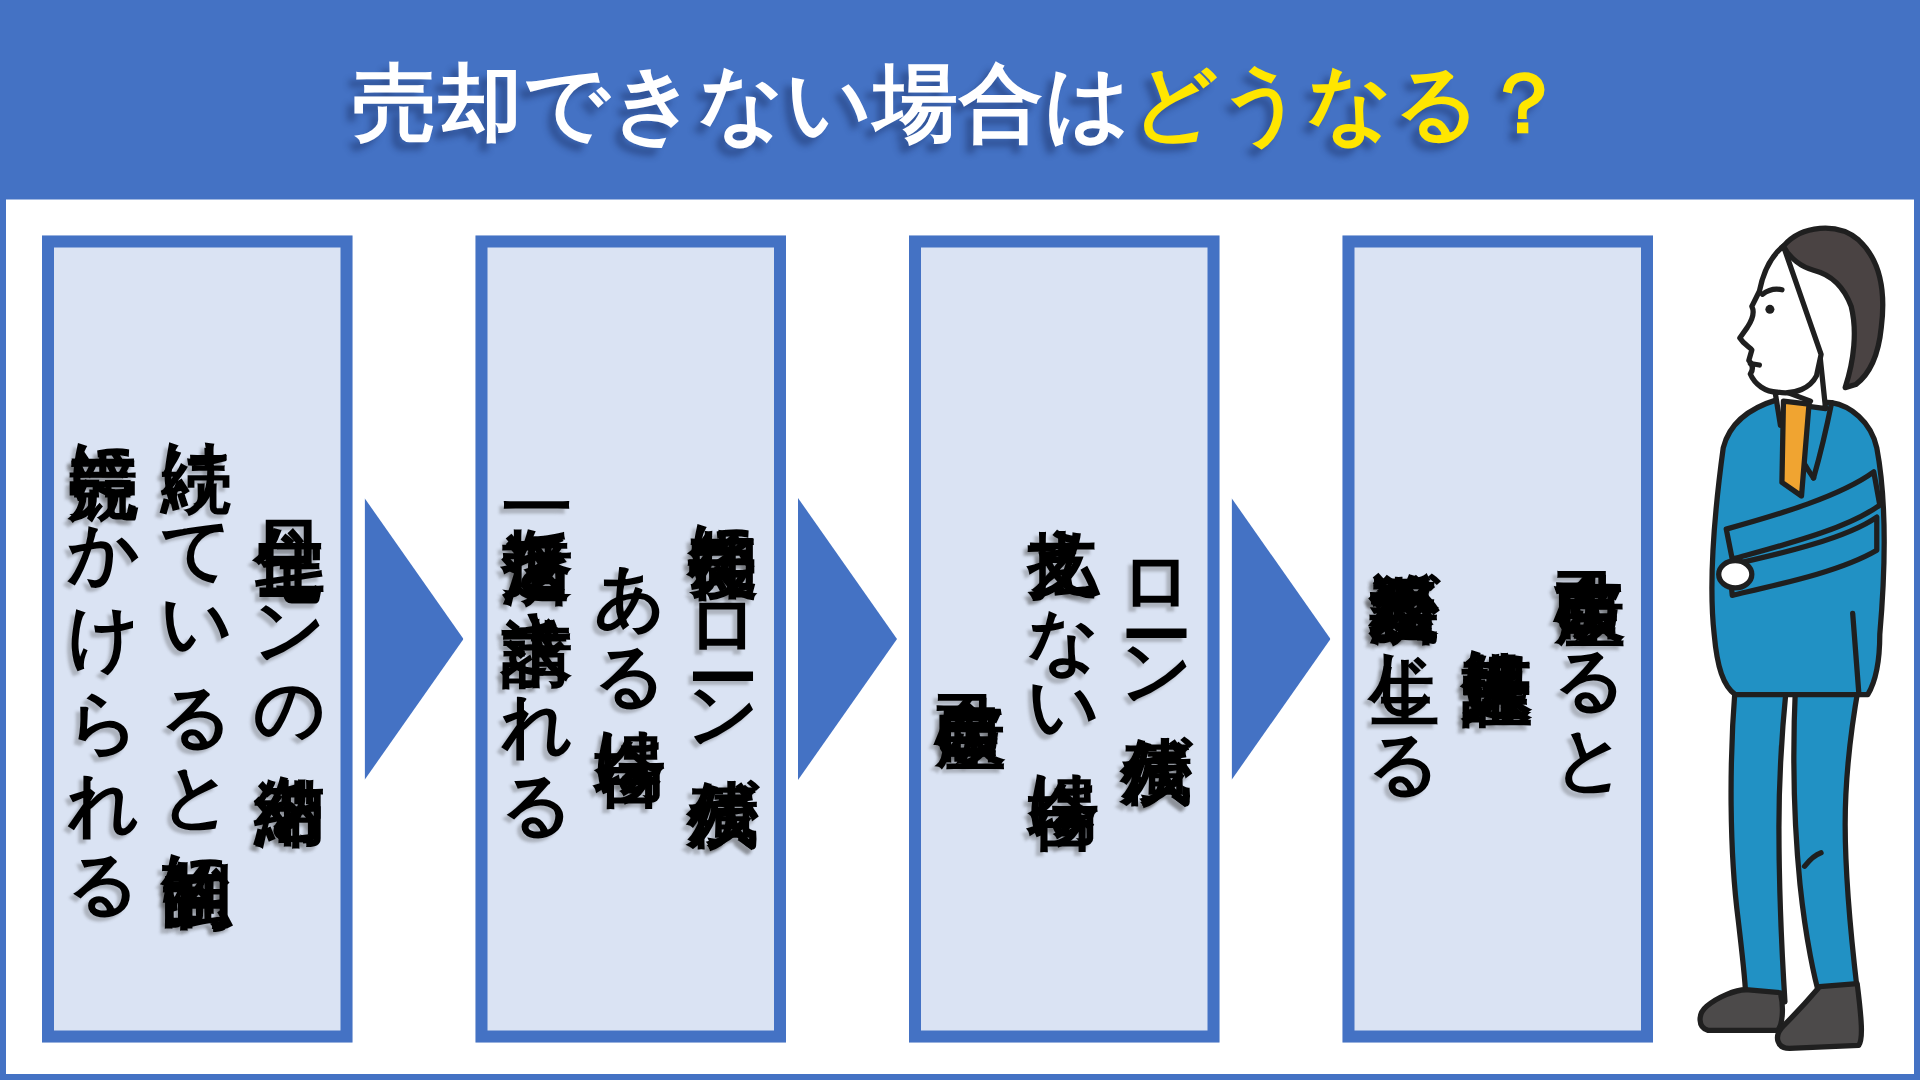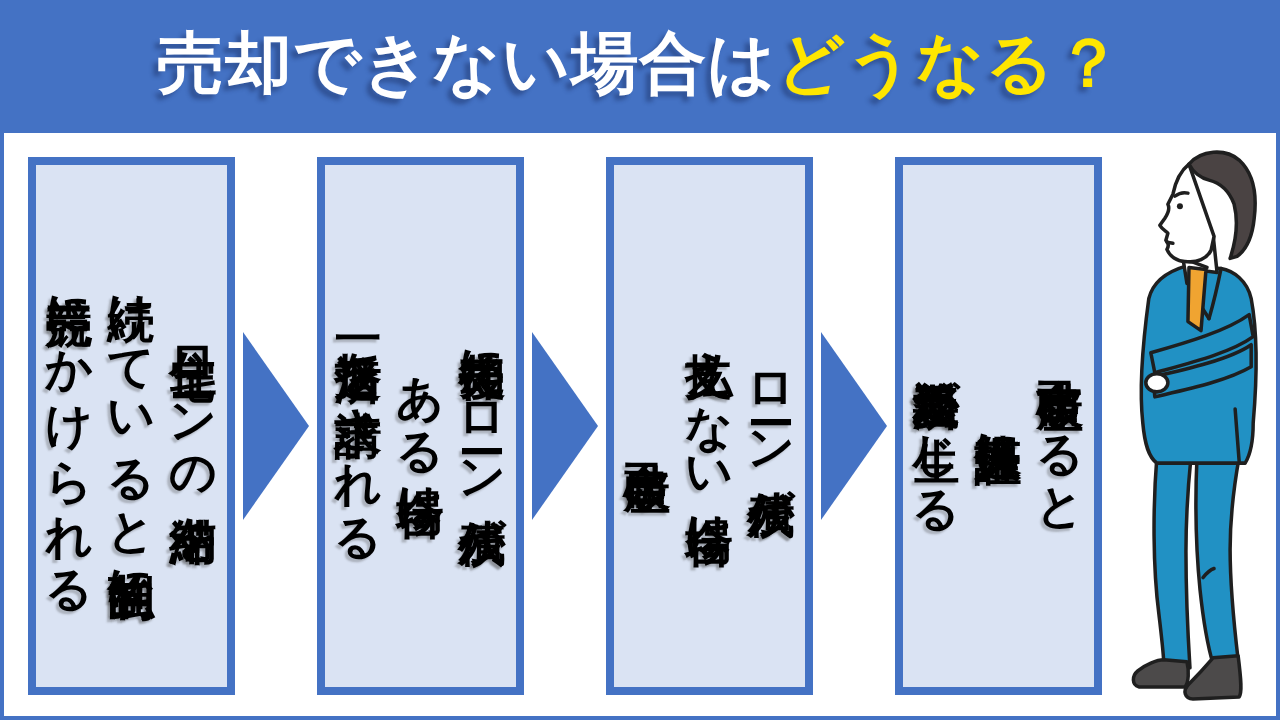--- a/index.html
+++ b/index.html
@@ -23,29 +23,28 @@
     z-index:50;
   }
   
   .header-band{
     position:absolute;top:0;left:0;width:1280px;height:133px;
     background:var(--header-bg);
     display:flex;align-items:center;justify-content:center;
     z-index:10;
   }
   .page-title{
-    font-size:67px;
+    font-size:56px;
     font-weight:900;
     letter-spacing:1px;
     color:var(--title-color);
     white-space:nowrap;
     line-height:1;
     padding-top:4px;
     text-shadow:-5px 5px 4px rgba(25,45,95,0.45);
-    font-family:Liberation Mono, monospace;
   }
   .page-title .highlight{
     color:var(--highlight);
   }
   
   .flow-row{
     position:absolute;left:28px;top:157px;height:538px;
     display:flex;align-items:stretch;
   }
   .flow-box{

